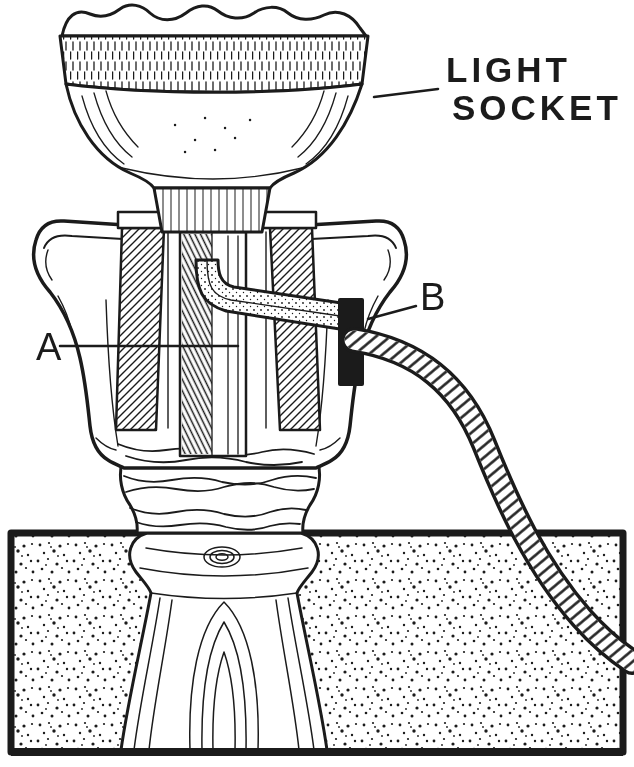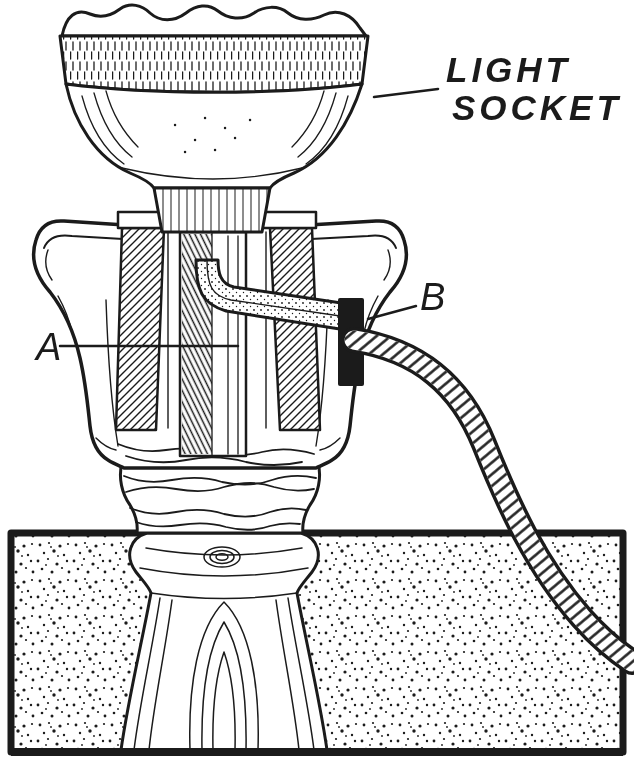--- a/index.html
+++ b/index.html
@@ -7,21 +7,20 @@
     padding: 0;
     background: #ffffff;
     width: 634px;
     height: 767px;
     overflow: hidden;
   }
   .figure-wrap {
     width: 634px;
     height: 767px;
     background: #ffffff;
-    font-style: italic;
   }
   svg { display: block; }
   .ink-stroke { stroke: #1b1b1b; fill: none; }
   .lbl {
     font-family: "Liberation Sans", sans-serif;
     fill: #1b1b1b;
   }
   .lbl-socket {
     font-size: 35px;
     font-weight: 700;

